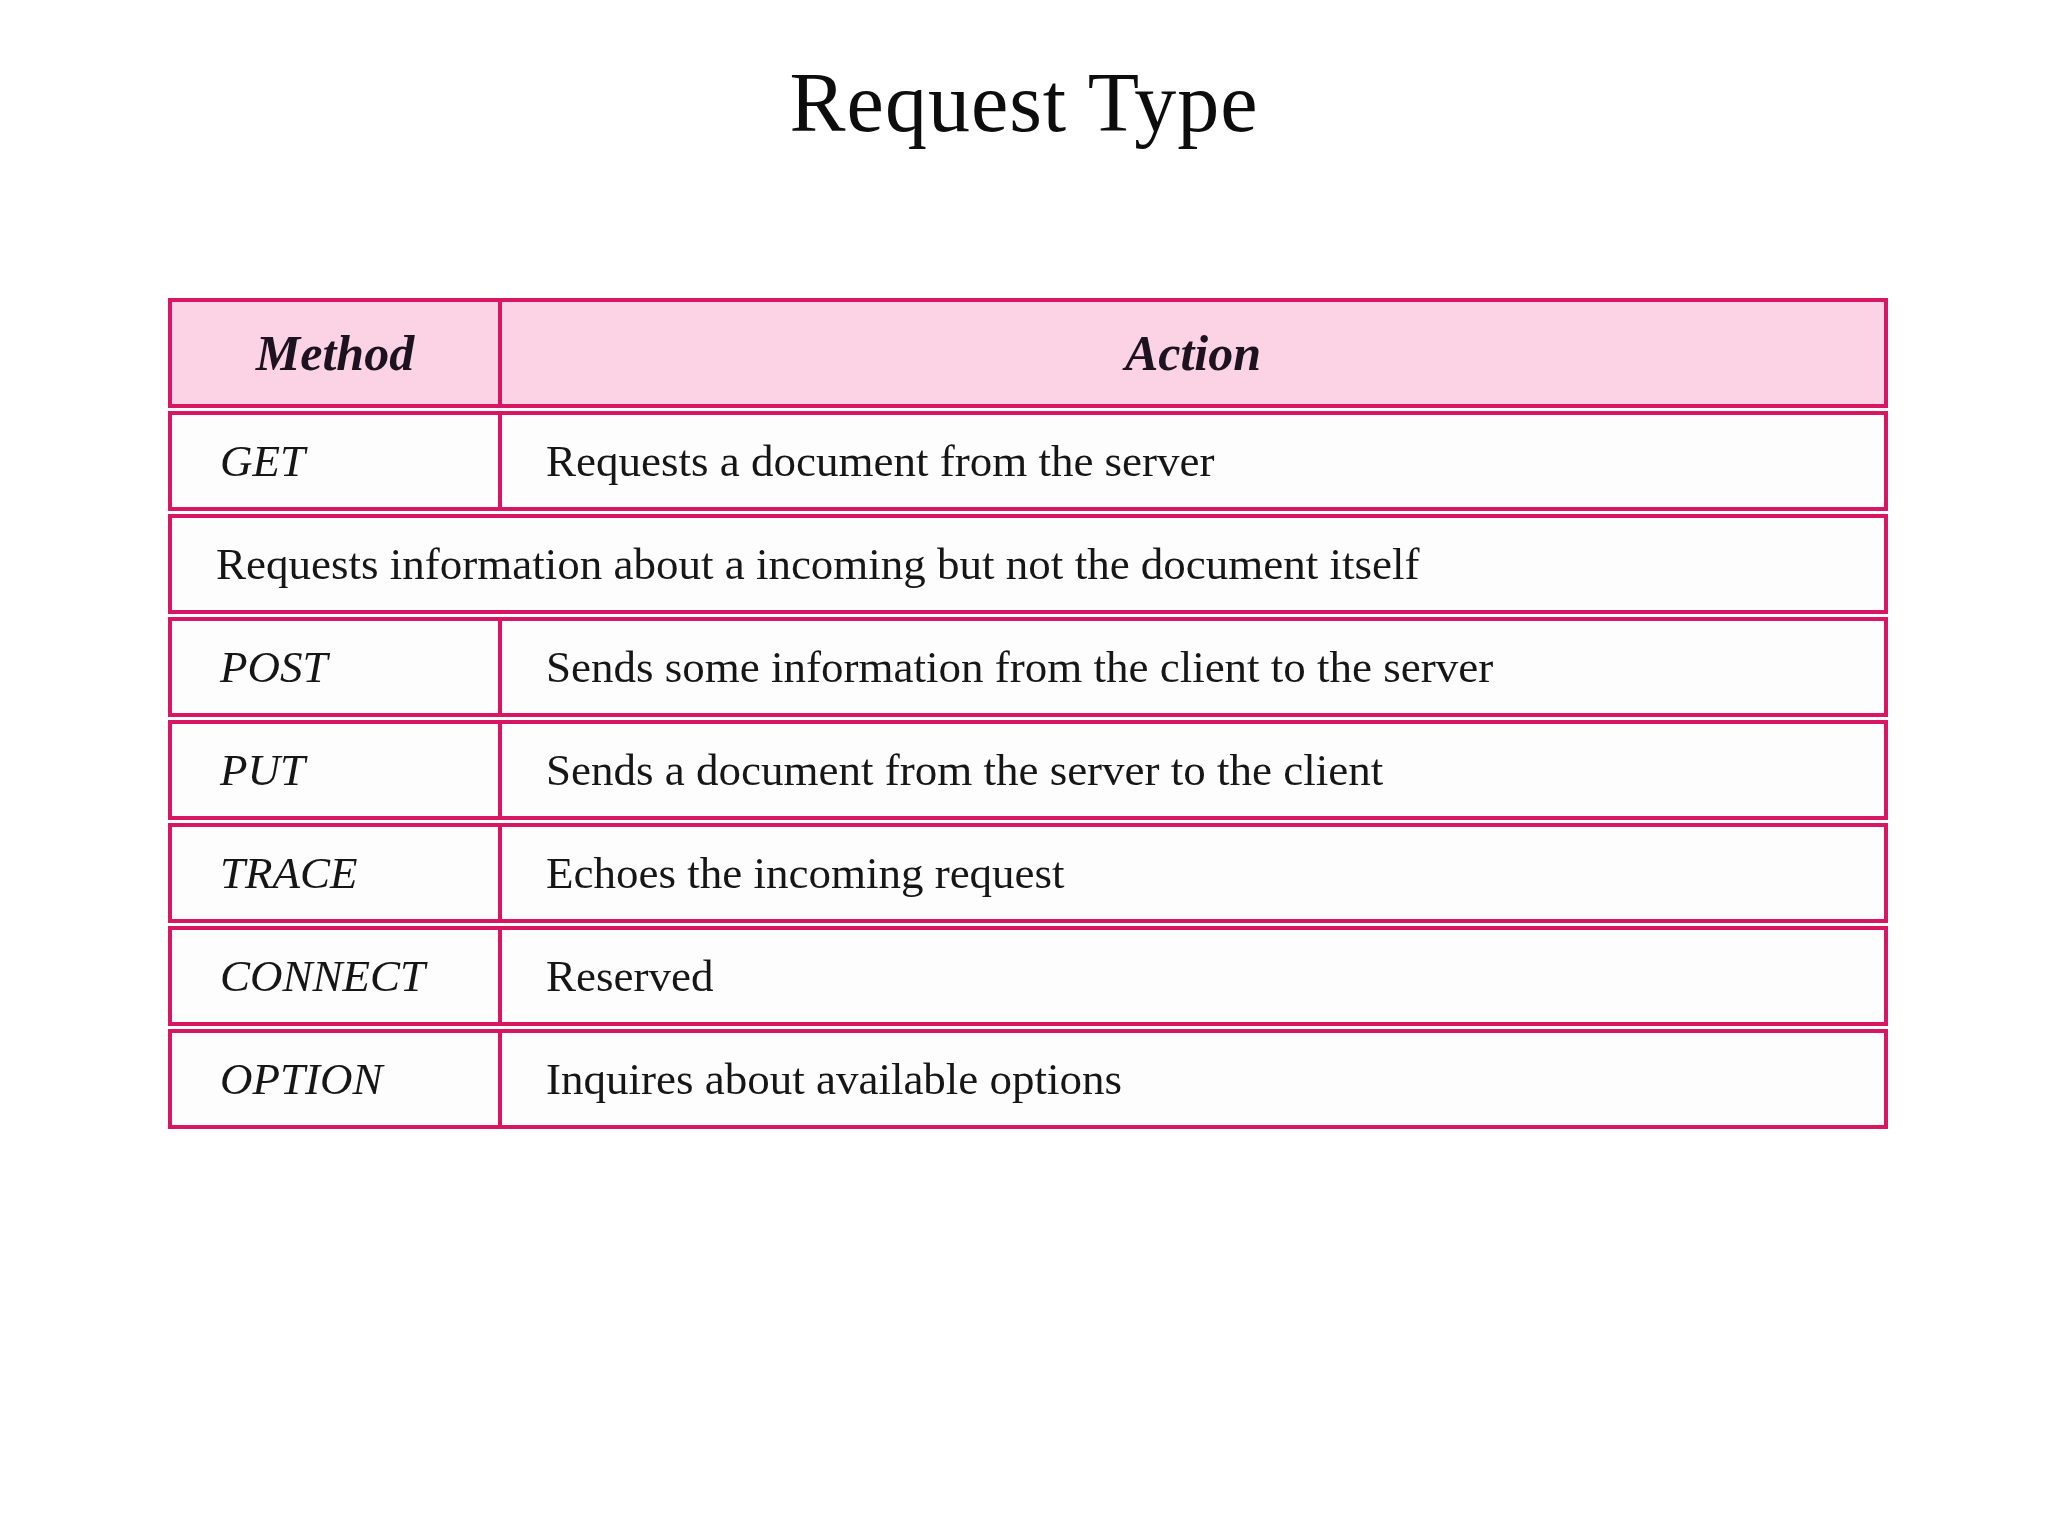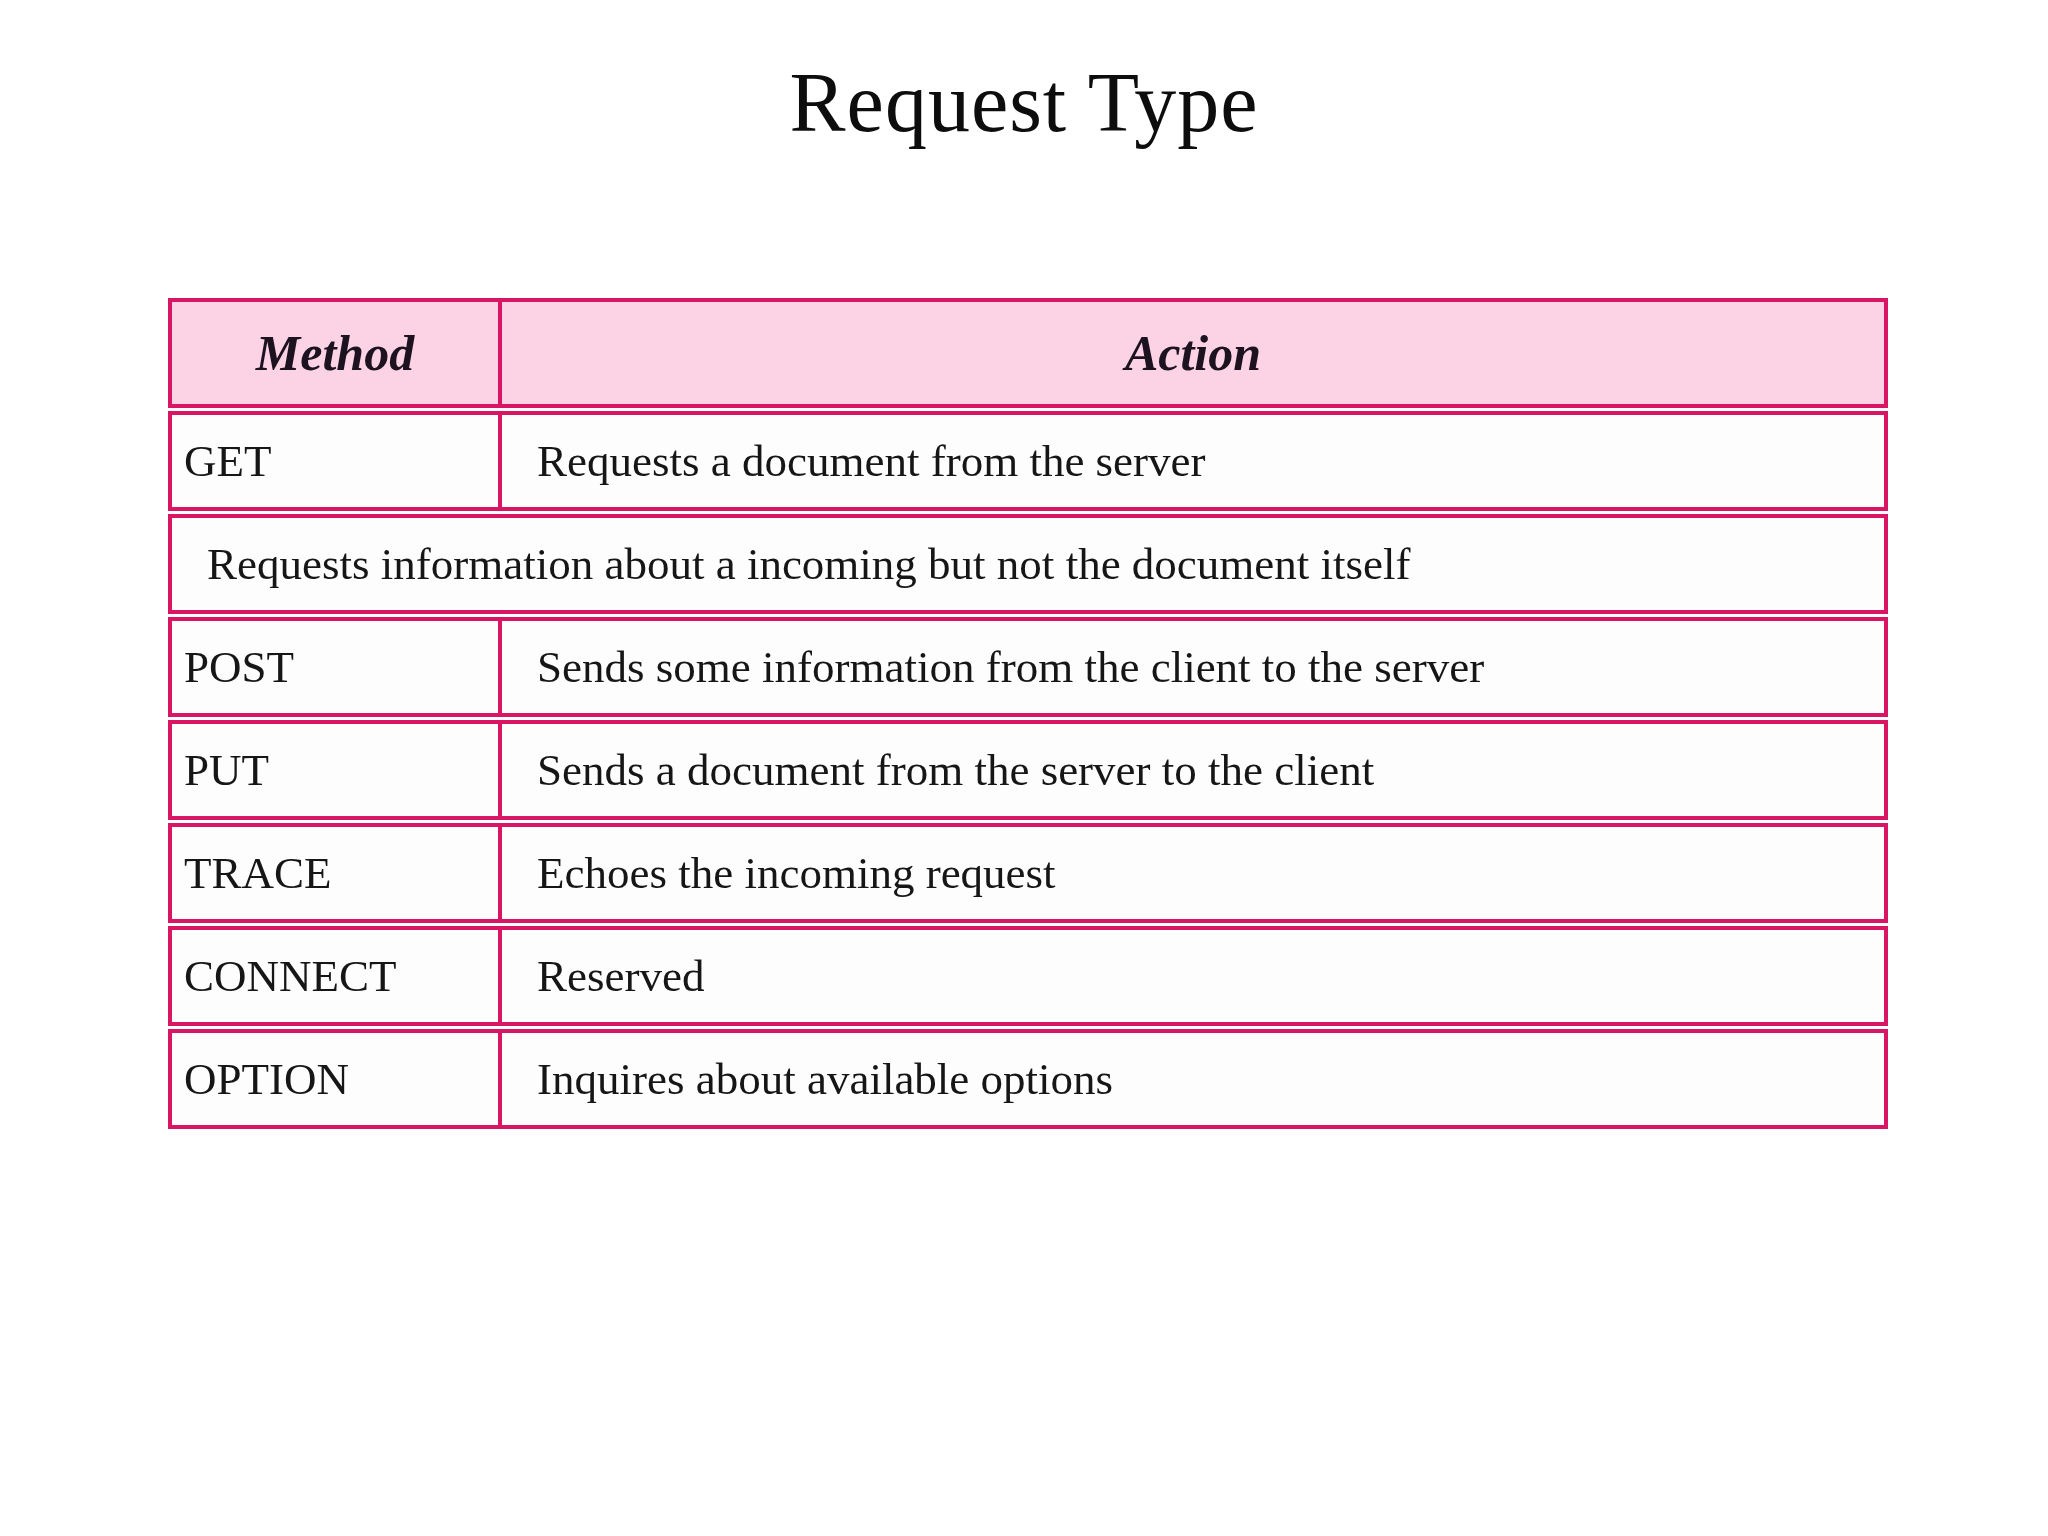--- a/index.html
+++ b/index.html
@@ -51,25 +51,26 @@
     display: flex;
     align-items: center;
     font-size: 45px;
     color: var(--text);
     white-space: nowrap;
     overflow: hidden;
   }
   .cell.method {
     flex: 0 0 330px;
     border-right: 4px solid var(--border);
-    padding-left: 12px;
+    padding-left: 48px;
+    font-style: italic;
   }
   .cell.action {
     flex: 1 1 auto;
-    padding-left: 35px;
+    padding-left: 44px;
   }
   .row.header .cell {
     justify-content: center;
     padding-left: 0;
     font-style: italic;
     font-weight: 600;
     font-size: 50px;
     color: #1c1220;
   }
 </style>

